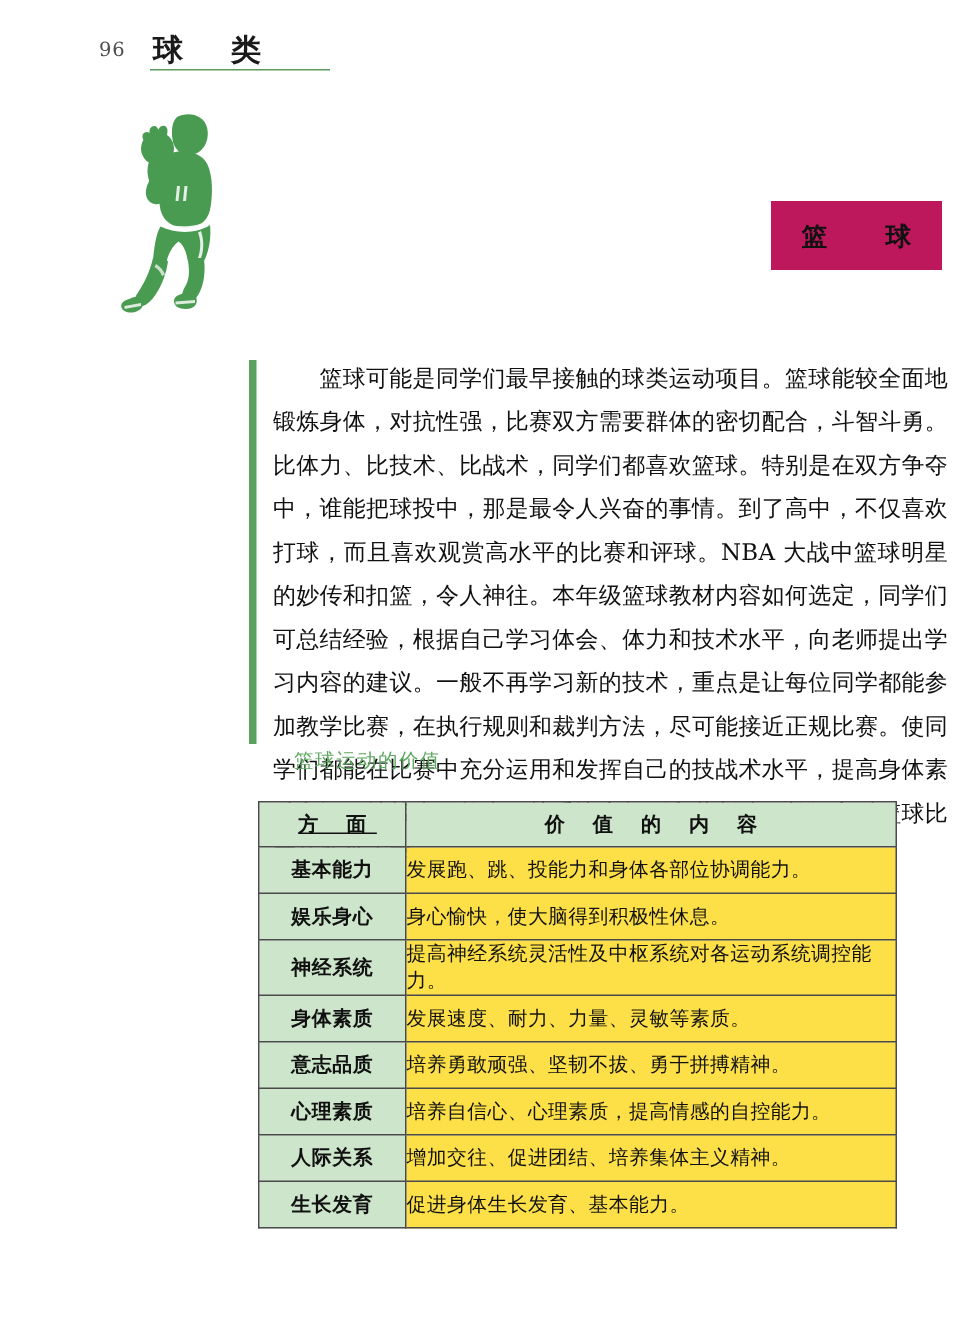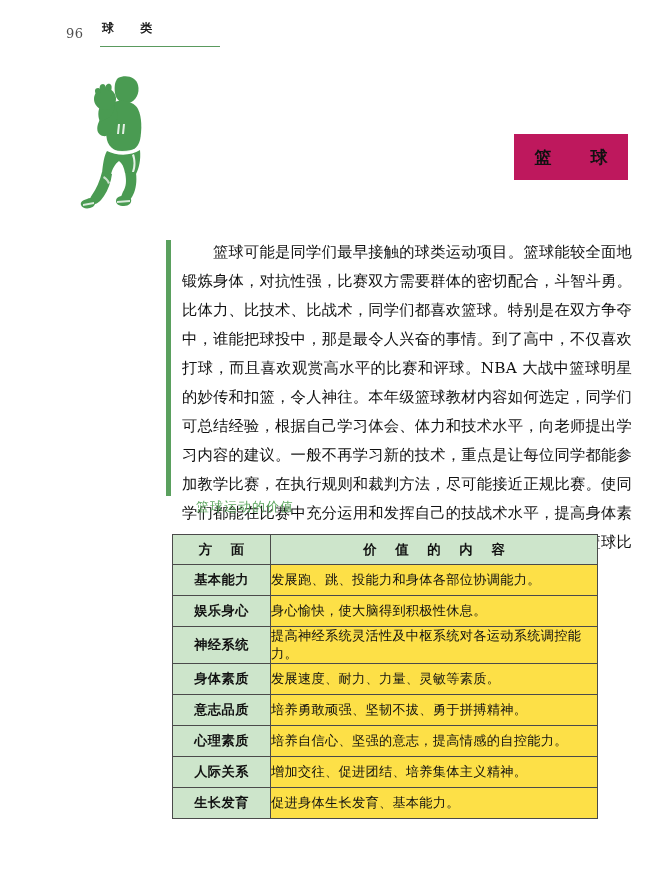--- a/index.html
+++ b/index.html
@@ -31,21 +31,21 @@
     font-family: "DejaVu Serif", serif;
     font-size: 13px;
     color: #4e4e4e;
     letter-spacing: 0.5px;
   }
   #running-head-title {
     position: absolute;
     left: 36px;
     top: 0px;
     font-family: "DejaVu Sans", sans-serif;
-    font-size: 12px;
+    font-size: 20px;
     font-weight: bold;
     color: #1a1a1a;
     letter-spacing: 6px;
     white-space: pre;
   }
   #running-head-rule {
     position: absolute;
     left: 34px;
     top: 26px;
     width: 120px;
@@ -149,21 +149,21 @@
     font-size: 13.2px;
     color: #111111;
   }
   table#value-table thead th {
     background: #cde5cb;
     font-weight: bold;
     font-family: "DejaVu Sans", sans-serif;
     font-size: 13.4px;
     height: 29px;
   }
-  th.head-aspect  { letter-spacing: 7px; text-indent: 7px; }
+  th.head-aspect  { letter-spacing: 7px; text-indent: 7px; text-decoration: underline; }
   th.head-content { letter-spacing: 7px; text-indent: 7px; }
 
   td.cell-aspect {
     background: #cde5cb;
     text-align: center;
     font-family: "DejaVu Sans", sans-serif;
     font-weight: bold;
     font-size: 13px;
     letter-spacing: 0.5px;
     margin-top: 16px;
@@ -273,21 +273,21 @@
         <tr>
           <td class="cell-aspect">身体素质</td>
           <td class="cell-content">发展速度、耐力、力量、灵敏等素质。</td>
         </tr>
         <tr>
           <td class="cell-aspect">意志品质</td>
           <td class="cell-content">培养勇敢顽强、坚韧不拔、勇于拼搏精神。</td>
         </tr>
         <tr>
           <td class="cell-aspect">心理素质</td>
-          <td class="cell-content">培养自信心、坚强的意志，提高情感的自控能力。</td>
+          <td class="cell-content">培养自信心、心理素质，提高情感的自控能力。</td>
         </tr>
         <tr>
           <td class="cell-aspect">人际关系</td>
           <td class="cell-content">增加交往、促进团结、培养集体主义精神。</td>
         </tr>
         <tr>
           <td class="cell-aspect">生长发育</td>
           <td class="cell-content">促进身体生长发育、基本能力。</td>
         </tr>
       </tbody>

